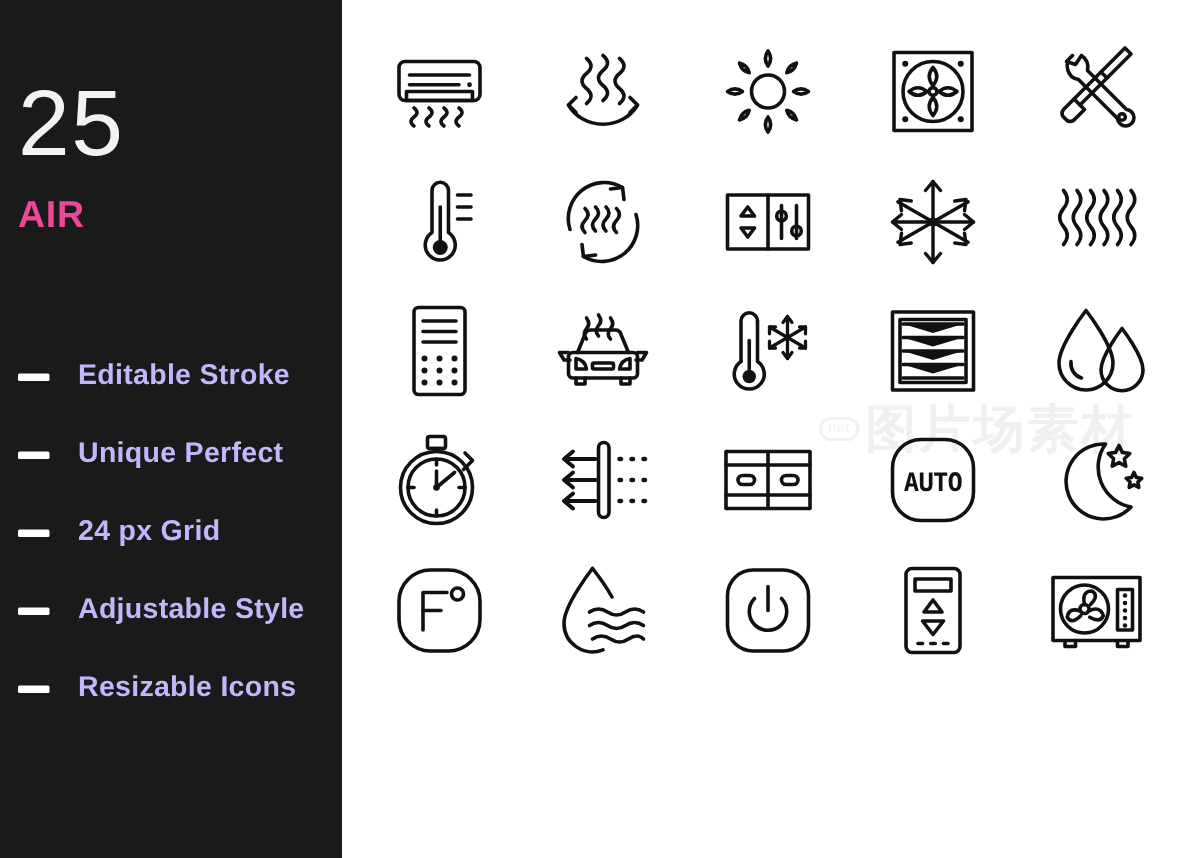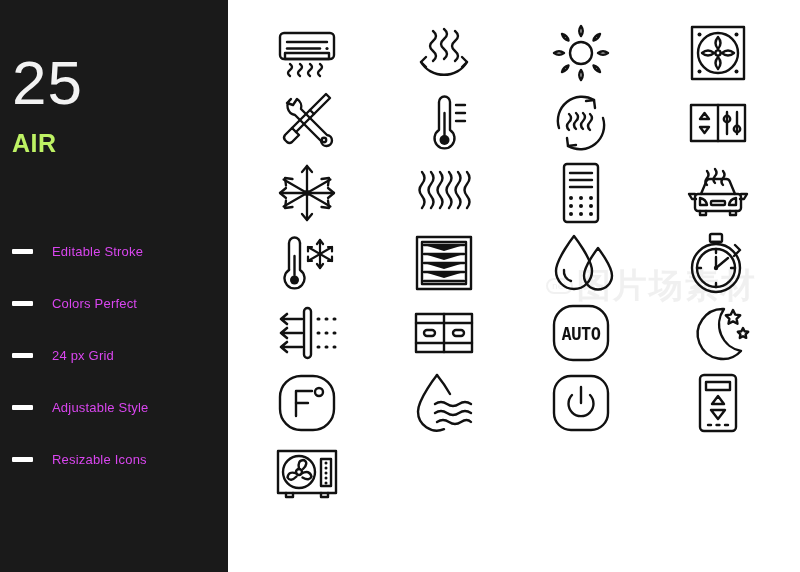--- a/index.html
+++ b/index.html
@@ -21,21 +21,21 @@
   }
   .brand{position:absolute;left:12px;top:52px;right:8px;}
   .count{
     color:#f2f2f2;
     font-size:62px;
     font-weight:300;
     line-height:62px;
     letter-spacing:1px;
   }
   .title{
-    color:#bef264;
+    color:#ec4899;
     font-weight:bold;
     font-size:25px;
     line-height:26px;
     letter-spacing:0.5px;
     margin-top:16px;
   }
   .subtitle{
     color:#ffffff;
     font-weight:bold;
     font-size:17px;
@@ -47,34 +47,35 @@
   .features{position:absolute;left:12px;top:233px;right:6px;}
   .feature{
     display:flex;align-items:center;
     height:36px;margin-bottom:16px;
   }
   .dash{
     width:21px;height:5px;background:#ffffff;
     flex:0 0 21px;border-radius:1px;
   }
   .feature-label{
-    color:#d946ef;font-size:13px;
+    color:#c4b5fd;font-size:19px;
     margin-left:19px;letter-spacing:0.2px;
     white-space:nowrap;
+    font-weight:bold;
   }
 
   
   .grid-wrap{
     flex:1 1 auto;position:relative;background:#fff;
   }
   .grid{
     position:absolute;
     left:10px;top:18px;right:14px;bottom:10px;
     display:grid;
-    grid-template-columns:repeat(4,1fr);
+    grid-template-columns:repeat(5,1fr);
     grid-template-rows:repeat(5,1fr);
   }
   .cell{
     display:flex;align-items:center;justify-content:center;
     position:relative;
   }
   .cell svg{display:block;}
 
   
   .watermark{
@@ -107,21 +108,21 @@
       </div>
     </div>
 
     <div class="features">
       <div class="feature">
         <span class="dash"></span>
         <span class="feature-label">Editable Stroke</span>
       </div>
       <div class="feature">
         <span class="dash"></span>
-        <span class="feature-label">Colors Perfect</span>
+        <span class="feature-label">Unique Perfect</span>
       </div>
       <div class="feature">
         <span class="dash"></span>
         <span class="feature-label">24 px Grid</span>
       </div>
       <div class="feature">
         <span class="dash"></span>
         <span class="feature-label">Adjustable Style</span>
       </div>
       <div class="feature">

